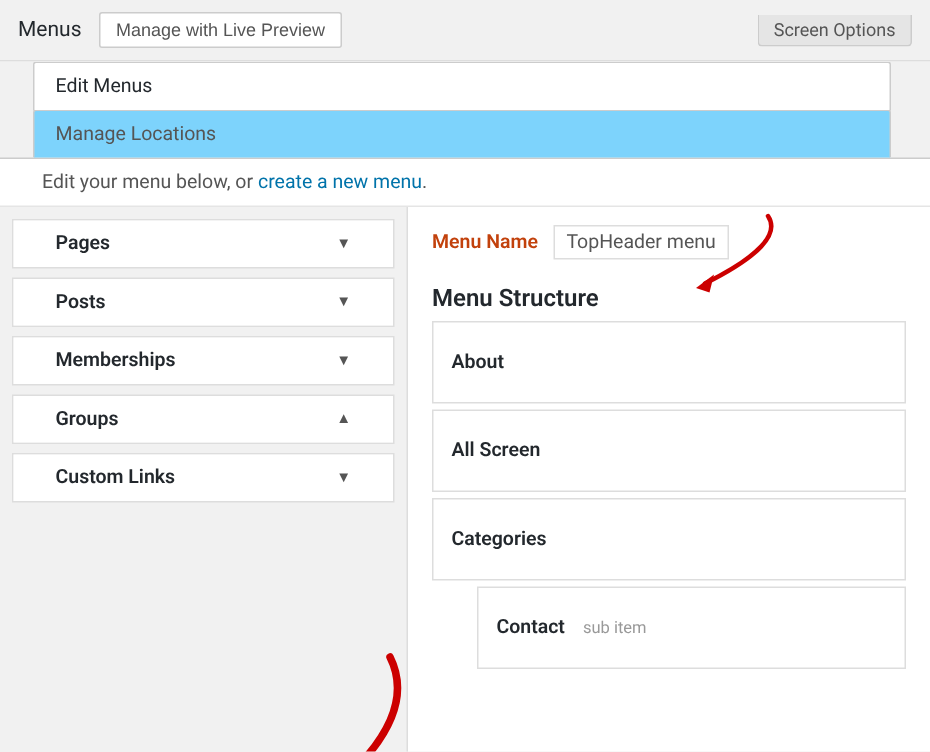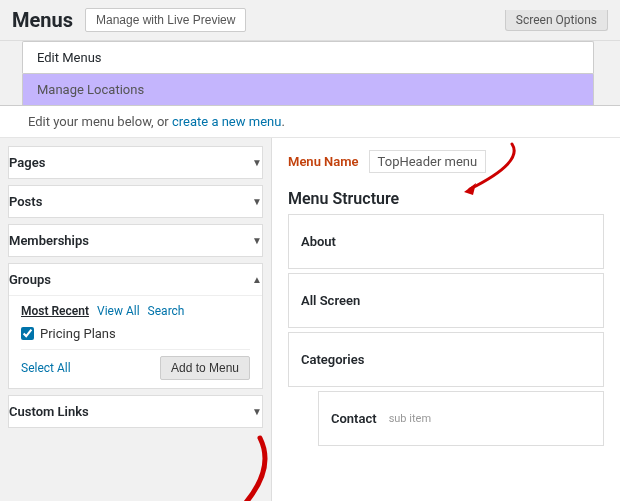--- a/index.html
+++ b/index.html
@@ -16,22 +16,22 @@
     
     .top-bar {
       display: flex;
       align-items: center;
       padding: 8px 12px;
       background: #f1f1f1;
       border-bottom: 1px solid #ddd;
       gap: 12px;
     }
     .top-bar h1 {
-      font-size: 20px;
-      font-weight: 700;
+      font-size: 14px;
+      font-weight: 400;
       color: #23282d;
     }
     .btn-live-preview {
       background: #fff;
       border: 1px solid #ccc;
       padding: 4px 10px;
       font-size: 12px;
       cursor: pointer;
       color: #555;
       border-radius: 2px;
@@ -57,21 +57,21 @@
       padding: 0 22px;
       border-bottom: 1px solid #ccc;
       flex-direction: column;
     }
     .tab {
       padding: 8px 14px;
       font-size: 13px;
       cursor: pointer;
       border: 1px solid #ccc;
       border-bottom: none;
-      background: #c4b5fd;
+      background: #7dd3fc;
       color: #555;
       margin-right: 4px;
       border-radius: 2px 2px 0 0;
     }
     .tab.active {
       background: #fff;
       color: #23282d;
       border-bottom: 1px solid #fff;
       margin-bottom: -1px;
     }
@@ -104,21 +104,21 @@
       background: #fff;
       margin-bottom: 6px;
       margin-left: 8px;
       margin-right: 8px;
     }
 
     .accordion-header {
       display: flex;
       align-items: center;
       justify-content: space-between;
-      padding: 8px 0;
+      padding: 8px 28px;
       cursor: pointer;
       font-size: 13px;
       font-weight: 600;
       color: #23282d;
       background: #fff;
     }
     .accordion-header .chevron {
       font-size: 10px;
       color: #555;
     }
@@ -302,35 +302,20 @@
         <span>Memberships</span>
         <span class="chevron">▼</span>
       </div>
     </div>
 
     <div class="accordion-item">
       <div class="accordion-header">
         <span>Groups</span>
         <span class="chevron">▲</span>
       </div>
-      <div class="accordion-body">
-        <div class="tab-links">
-          <span class="tab-link active">Most Recent</span>
-          <a class="tab-link-blue">View All</a>
-          <a class="tab-link-blue">Search</a>
-        </div>
-        <div class="checkbox-row">
-          <input type="checkbox" checked="" style="">
-          <label>Pricing Plans</label>
-        </div>
-        <div class="accordion-footer">
-          <a class="link-blue">Select All</a>
-          <button class="btn-add-to-menu">Add to Menu</button>
-        </div>
-      </div>
     </div>
 
     <div class="accordion-item">
       <div class="accordion-header">
         <span>Custom Links</span>
         <span class="chevron">▼</span>
       </div>
     </div>
   </div>
 

